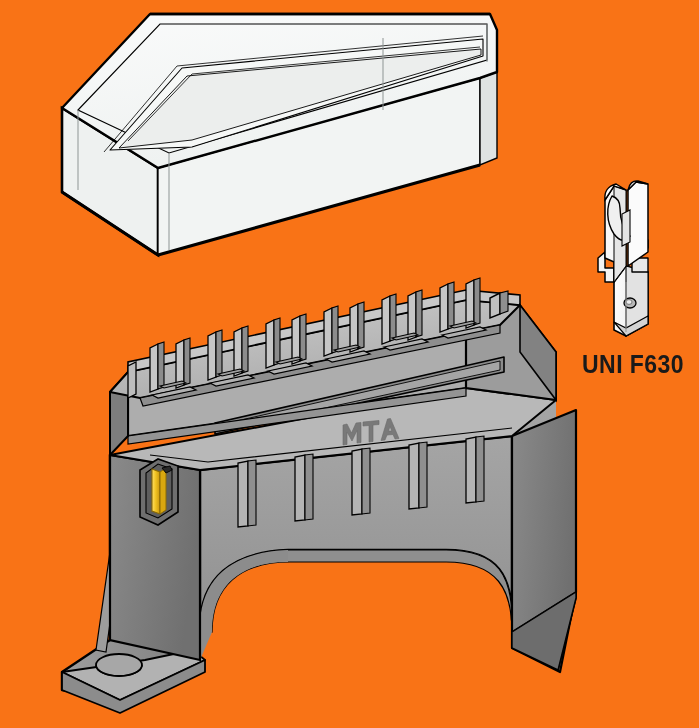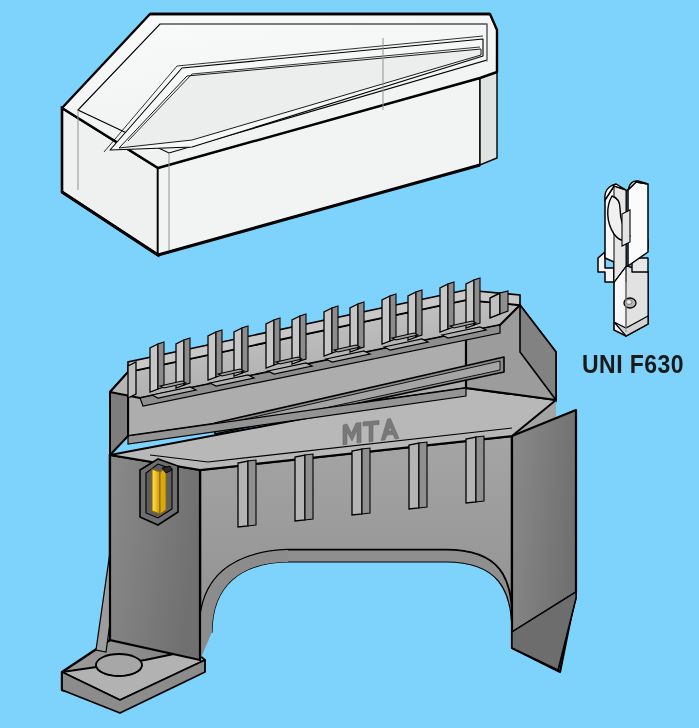--- a/index.html
+++ b/index.html
@@ -8,21 +8,21 @@
     padding: 0;
     background: #ffffff;
   }
   body {
     font-family: "Liberation Sans", sans-serif;
   }
   #stage {
     position: relative;
     width: 699px;
     height: 728px;
-    background: #7dd3fc;
+    background: #f97316;
     overflow: hidden;
     text-align: center;
   }
   #stage svg {
     position: absolute;
     top: 0;
     left: 0;
     display: block;
   }
   .part-label {

